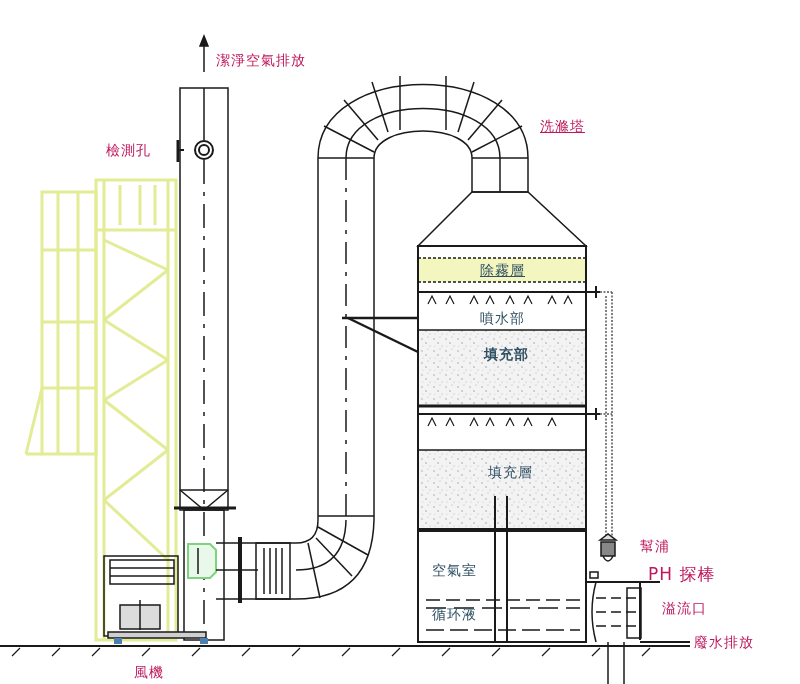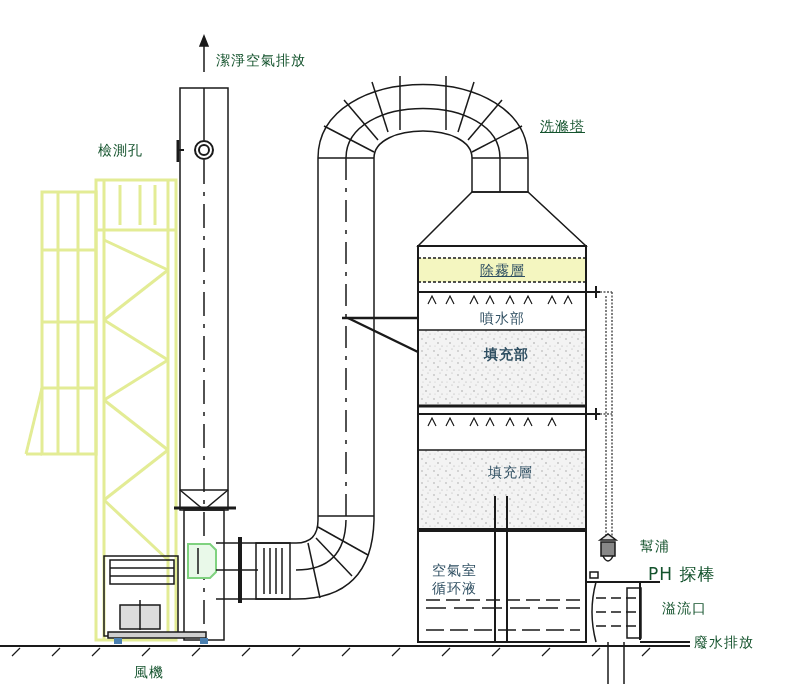--- a/index.html
+++ b/index.html
@@ -1,18 +1,18 @@
 <!DOCTYPE html>
 <html><head>
 <meta charset="utf-8">
 <style>
   html, body { margin: 0; padding: 0; background: #ffffff; }
   #canvas { position: relative; width: 800px; height: 684px; overflow: hidden; background: #ffffff; font-family: "DejaVu Sans", sans-serif; }
   #canvas svg { position: absolute; left: 0; top: 0; }
-  .lbl { position: absolute; font-size: 14px; color: #14532d; letter-spacing: 1px; white-space: nowrap; line-height: 16px; }
+  .lbl { position: absolute; font-size: 14px; color: #be185d; letter-spacing: 1px; white-space: nowrap; line-height: 16px; }
   .lbl.in { color: #2f4f62; }
 </style>
 </head>
 <body>
 
 <div id="canvas">
   <svg width="800" height="684" viewBox="0 0 800 684">
     <defs>
       <pattern id="speckle" width="12" height="12" patternUnits="userSpaceOnUse">
         <rect width="12" height="12" fill="#f3f3f3"></rect>
@@ -197,26 +197,26 @@
       <line x1="624" y1="642" x2="624" y2="684"></line>
     </g>
 
     <g stroke="#1a1a1a" stroke-width="2" fill="none">
       <line x1="0" y1="646" x2="690" y2="646"></line>
       <path d="M12 656 l8 -8 M52 656 l8 -8 M92 656 l8 -8 M142 656 l8 -8 M192 656 l8 -8 M242 656 l8 -8 M292 656 l8 -8 M342 656 l8 -8 M392 656 l8 -8 M442 656 l8 -8 M492 656 l8 -8 M542 656 l8 -8 M592 656 l8 -8 M642 656 l8 -8" stroke-width="1.2"></path>
     </g>
   </svg>
 
   <div class="lbl" style="left:216px;top:52px;">潔淨空氣排放</div>
-  <div class="lbl" style="left:98px;top:142px;">檢測孔</div>
+  <div class="lbl" style="left:106px;top:142px;">檢測孔</div>
   <div class="lbl" style="left:540px;top:118px;text-decoration:underline;">洗滌塔</div>
   <div class="lbl in" style="left:480px;top:262px;text-decoration:underline;">除霧層</div>
   <div class="lbl in" style="left:480px;top:310px;">噴水部</div>
   <div class="lbl in" style="left:484px;top:346px;font-weight:bold;">填充部</div>
   <div class="lbl in" style="left:488px;top:464px;">填充層</div>
   <div class="lbl in" style="left:432px;top:562px;">空氣室</div>
-  <div class="lbl in" style="left:432px;top:580px;">循环液</div>
+  <div class="lbl in" style="left:432px;top:606px;">循环液</div>
   <div class="lbl" style="left:640px;top:538px;">幫浦</div>
   <div class="lbl" style="left:648px;top:566px;font-size:17px;">PH 探棒</div>
   <div class="lbl" style="left:662px;top:600px;">溢流口</div>
   <div class="lbl" style="left:694px;top:634px;">廢水排放</div>
   <div class="lbl" style="left:134px;top:664px;">風機</div>
 </div>
 
 </body></html>

